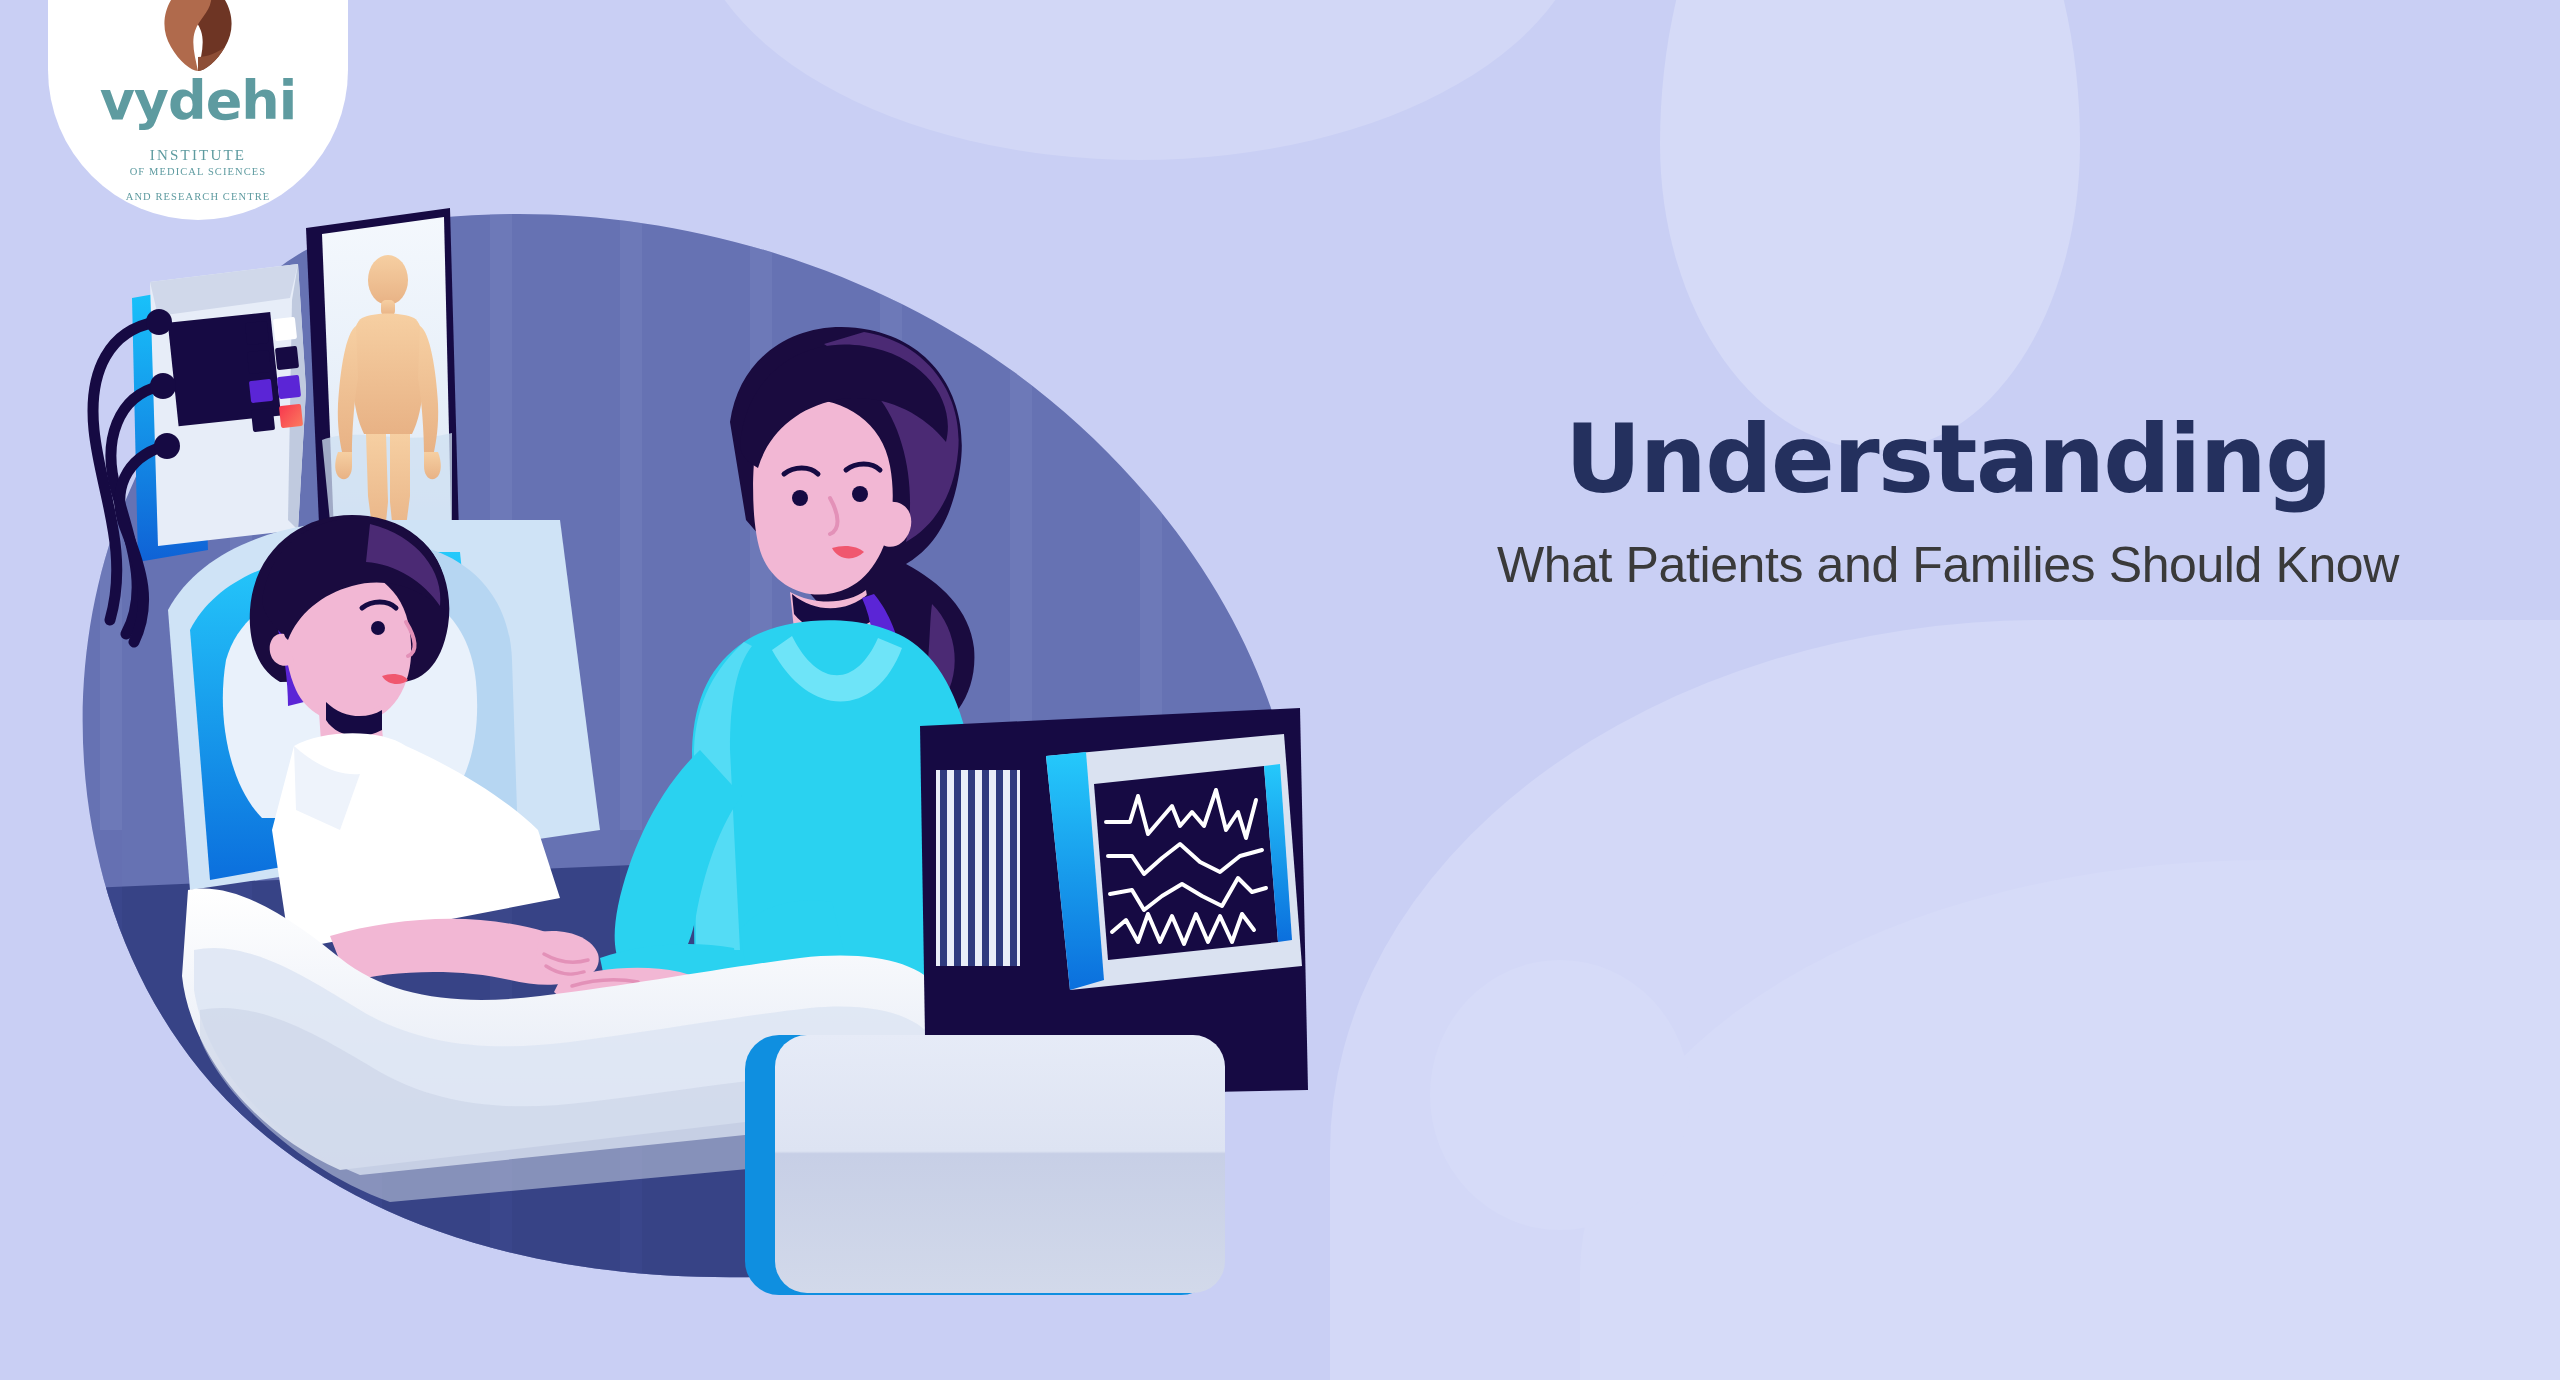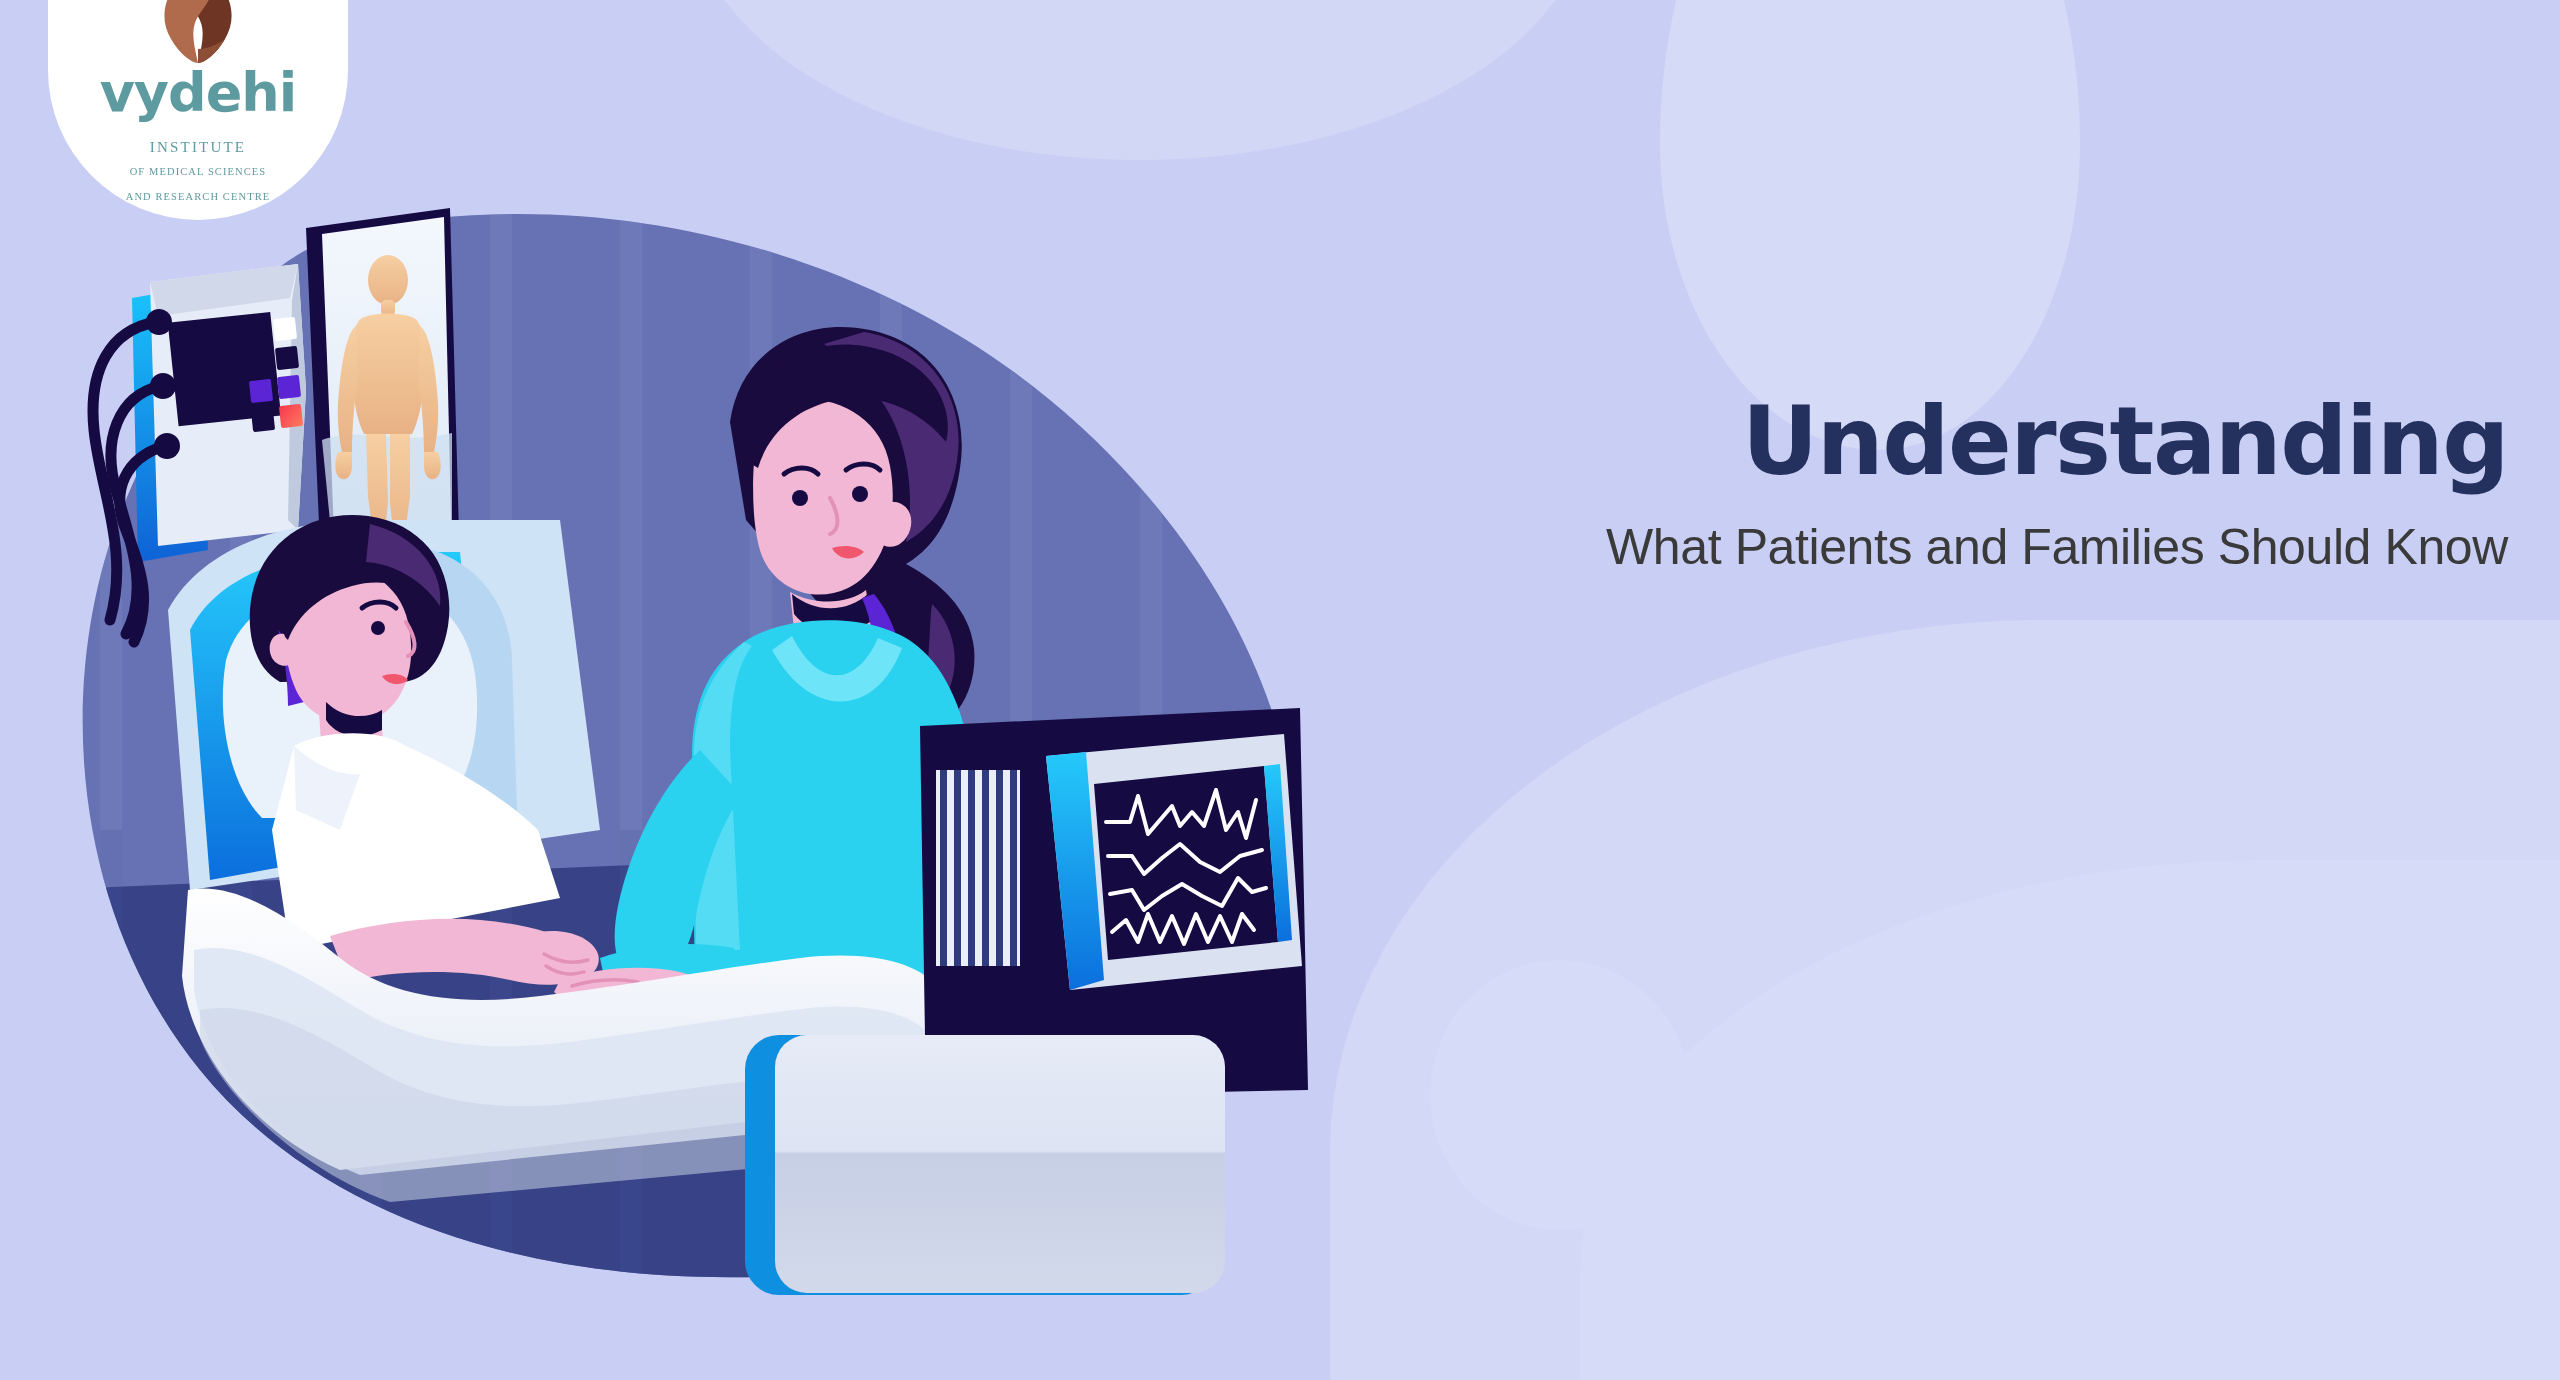--- a/index.html
+++ b/index.html
@@ -23,28 +23,28 @@
 
   
   .logo-badge{position:absolute;left:48px;top:-60px;width:300px;height:280px;
     background:#ffffff;border-radius:0 0 150px 150px;z-index:40;
     display:flex;flex-direction:column;align-items:center;justify-content:flex-end;
     padding-bottom:18px;box-sizing:border-box;}
   .logo-flame{width:86px;height:112px;margin-bottom:4px;}
   .logo-word{font-size:54px;font-weight:700;color:#5e9ba0;letter-spacing:-1px;line-height:0.9;
     font-family:"DejaVu Sans", sans-serif;}
   .logo-sub1{font-size:15px;letter-spacing:2.2px;color:#5e9ba0;font-family:"Liberation Serif",serif;margin-top:21px;}
-  .logo-sub2{font-size:10.5px;letter-spacing:1.1px;color:#5e9ba0;font-family:"Liberation Serif",serif;margin-top:10px;}
+  .logo-sub2{font-size:10.5px;letter-spacing:1.1px;color:#5e9ba0;font-family:"Liberation Serif",serif;margin-top:2px;}
   .logo-sub3{font-size:10.5px;letter-spacing:1.1px;color:#5e9ba0;font-family:"Liberation Serif",serif;margin-top:14px;}
 
   
   .illus{position:absolute;left:40px;top:190px;width:1420px;height:1180px;z-index:20;}
 
   
-  .copy{position:absolute;right:52px;top:392px;width:1120px;text-align:right;z-index:30;}
+  .copy{position:absolute;right:52px;top:410px;width:1120px;text-align:center;z-index:30;}
   .title{
     font-family:"DejaVu Sans", sans-serif;
     font-weight:700;font-size:94px;line-height:1.06;color:#24305e;
     letter-spacing:-1.5px;margin:0;}
   .title .l2{display:block;}
   .subtitle{
     font-family:"Liberation Sans", sans-serif;
     font-weight:400;font-size:50px;color:#3a3a3a;margin:26px 0 0 0;letter-spacing:-0.4px;}
 </style>
 </head>

